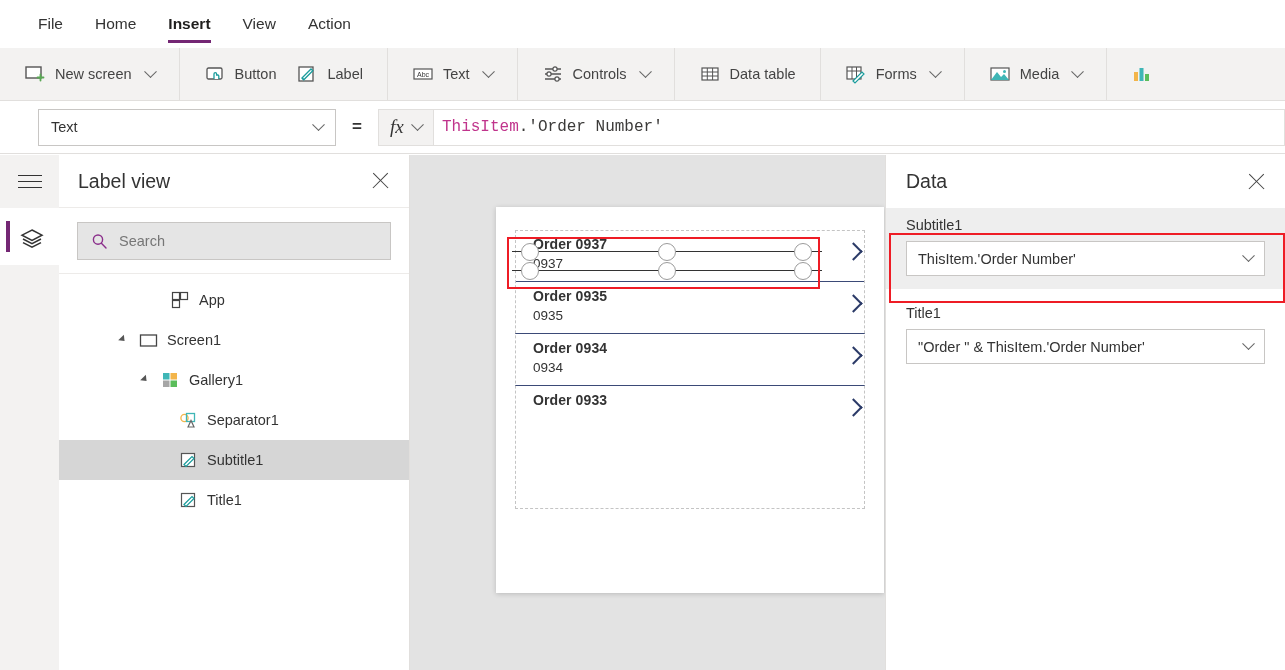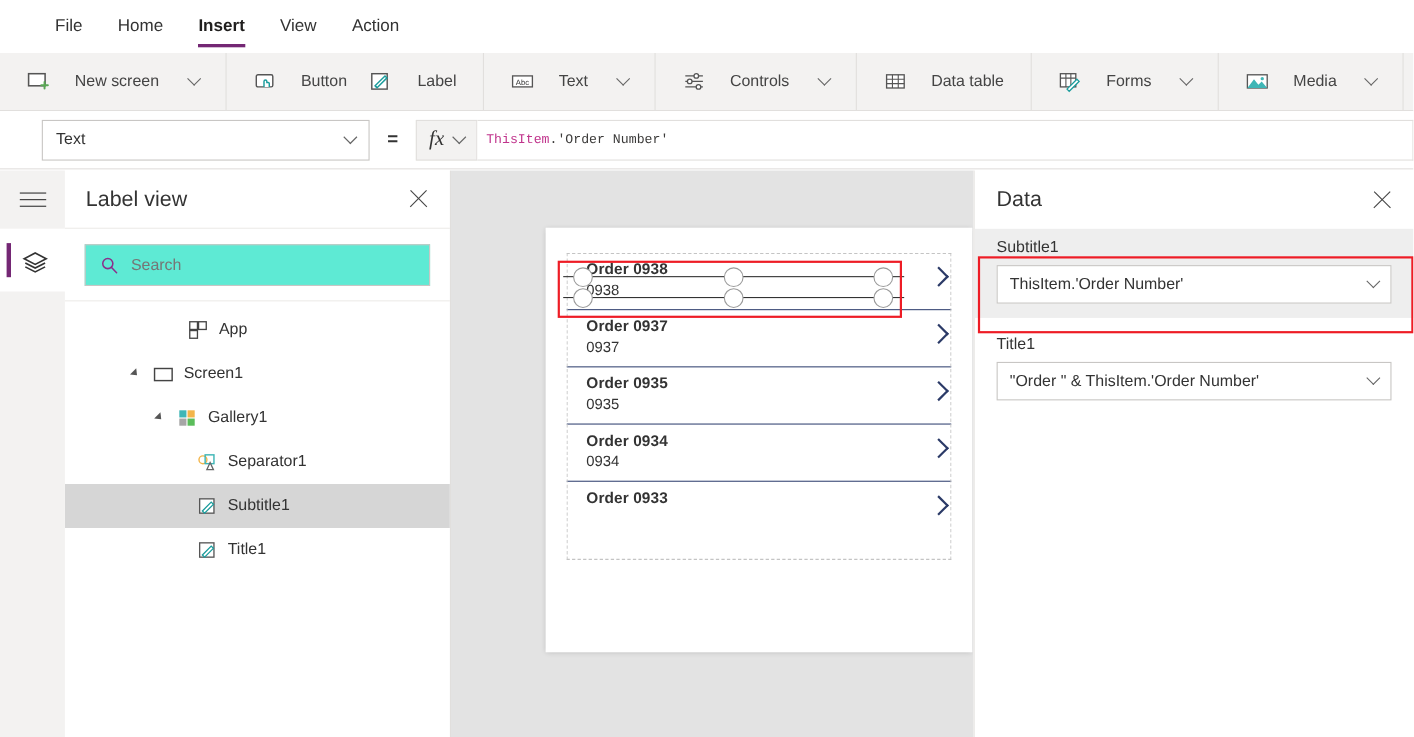--- a/index.html
+++ b/index.html
@@ -10,21 +10,21 @@
     background:#ffffff;
     overflow:hidden;
     position:relative;
     color:#333333;
   }
 
   
   #menubar {
     height:48px; background:#ffffff;
     display:flex; align-items:center;
-    padding-left:34px;
+    padding-left:22px;
     border-bottom:1px solid #ffffff;
     position:relative;
     text-align:right;
   }
   .menu-item {
     font-size:15.5px; color:#333333;
     padding:0 16px; height:48px;
     display:flex; align-items:center;
     position:relative; cursor:default;
   }
@@ -42,21 +42,21 @@
     border-bottom:1px solid #e1dfdd;
     overflow:hidden;
   }
   .rb-group {
     display:flex; align-items:center; height:53px;
     border-right:1px solid #e1dfdd;
     padding:0 14px;
   }
   .rb-group.nobar { border-right:none; }
   .rb-btn {
-    display:flex; align-items:center; gap:22px;
+    display:flex; align-items:center; gap:9px;
     padding:0 10px; height:40px; cursor:default;
     white-space:nowrap;
   }
   .rb-label { font-size:14.5px; color:#444444; }
   .chev {
     width:9px; height:9px; margin-left:5px;
     border-right:1.4px solid #666; border-bottom:1.4px solid #666;
     transform:rotate(45deg) translate(-2px,-2px);
     flex:0 0 auto;
   }
@@ -78,21 +78,21 @@
   #eq-sign { margin:0 16px; font-size:17px; font-weight:bold; color:#333; }
   #fx-btn {
     width:56px; height:37px; border:1px solid #e1dfdd;
     background:#f3f2f1; display:flex; align-items:center;
     justify-content:center; gap:4px;
   }
   #fx-btn .fxg { font-family:"Liberation Serif", serif; font-style:italic; font-size:19px; color:#333; }
   #formula-input {
     flex:1; height:37px; border:1px solid #e1dfdd; border-left:none;
     display:flex; align-items:center; padding-left:8px;
-    font-family:"Liberation Mono", monospace; font-size:12px;
+    font-family:"Liberation Mono", monospace; font-size:16px;
     background:#fff;
   }
   .tok-item { color:#c0348c; }
   .tok-rest { color:#3b3a39; }
 
   
   #main { position:absolute; top:155px; left:0; right:0; bottom:0; display:flex; }
 
   
   #rail { width:59px; background:#ffffff; flex:0 0 59px; position:relative; }
@@ -128,21 +128,21 @@
   }
   #tv-title { font-size:19.5px; color:#333333; }
   .xclose { width:20px; height:20px; position:relative; cursor:default; }
   .xclose::before, .xclose::after {
     content:""; position:absolute; left:-1px; top:9px; width:21px; height:1.4px; background:#444;
   }
   .xclose::before { transform:rotate(45deg); }
   .xclose::after  { transform:rotate(-45deg); }
   #tv-searchwrap { padding:14px 18px 13px 18px; border-bottom:1px solid #edebe9; }
   #tv-search {
-    height:38px; border:1px solid #c8c6c4; background:#5eead4;
+    height:38px; border:1px solid #c8c6c4; background:#e5e5e5;
     display:flex; align-items:center; padding:0 13px; gap:11px;
   }
   #tv-search .ph { font-size:14.5px; color:#767676; }
   #tree-list { padding-top:6px; flex:1; overflow:hidden; }
   .tnode {
     height:40px; display:flex; align-items:center; gap:9px;
     font-size:14.5px; color:#333333; cursor:default; padding-right:10px;
   }
   .tnode.sel { background:#d6d6d6; }
   .tw {
@@ -487,26 +487,20 @@
         <span>Title1</span>
       </div>
 
     </div>
   </div>
 
   <div id="canvas">
     <div id="screen">
       <div id="gallery">
 
-        <div class="grow">
-          <span class="gtitle">Order 0938</span>
-          <span class="gsub">0938</span>
-          <span class="garrow"></span>
-          <span class="gsep"></span>
-        </div>
 
         <div class="grow">
           <span class="gtitle">Order 0937</span>
           <span class="gsub">0937</span>
           <span class="garrow"></span>
           <span class="gsep"></span>
         </div>
 
 
         <div class="grow">

